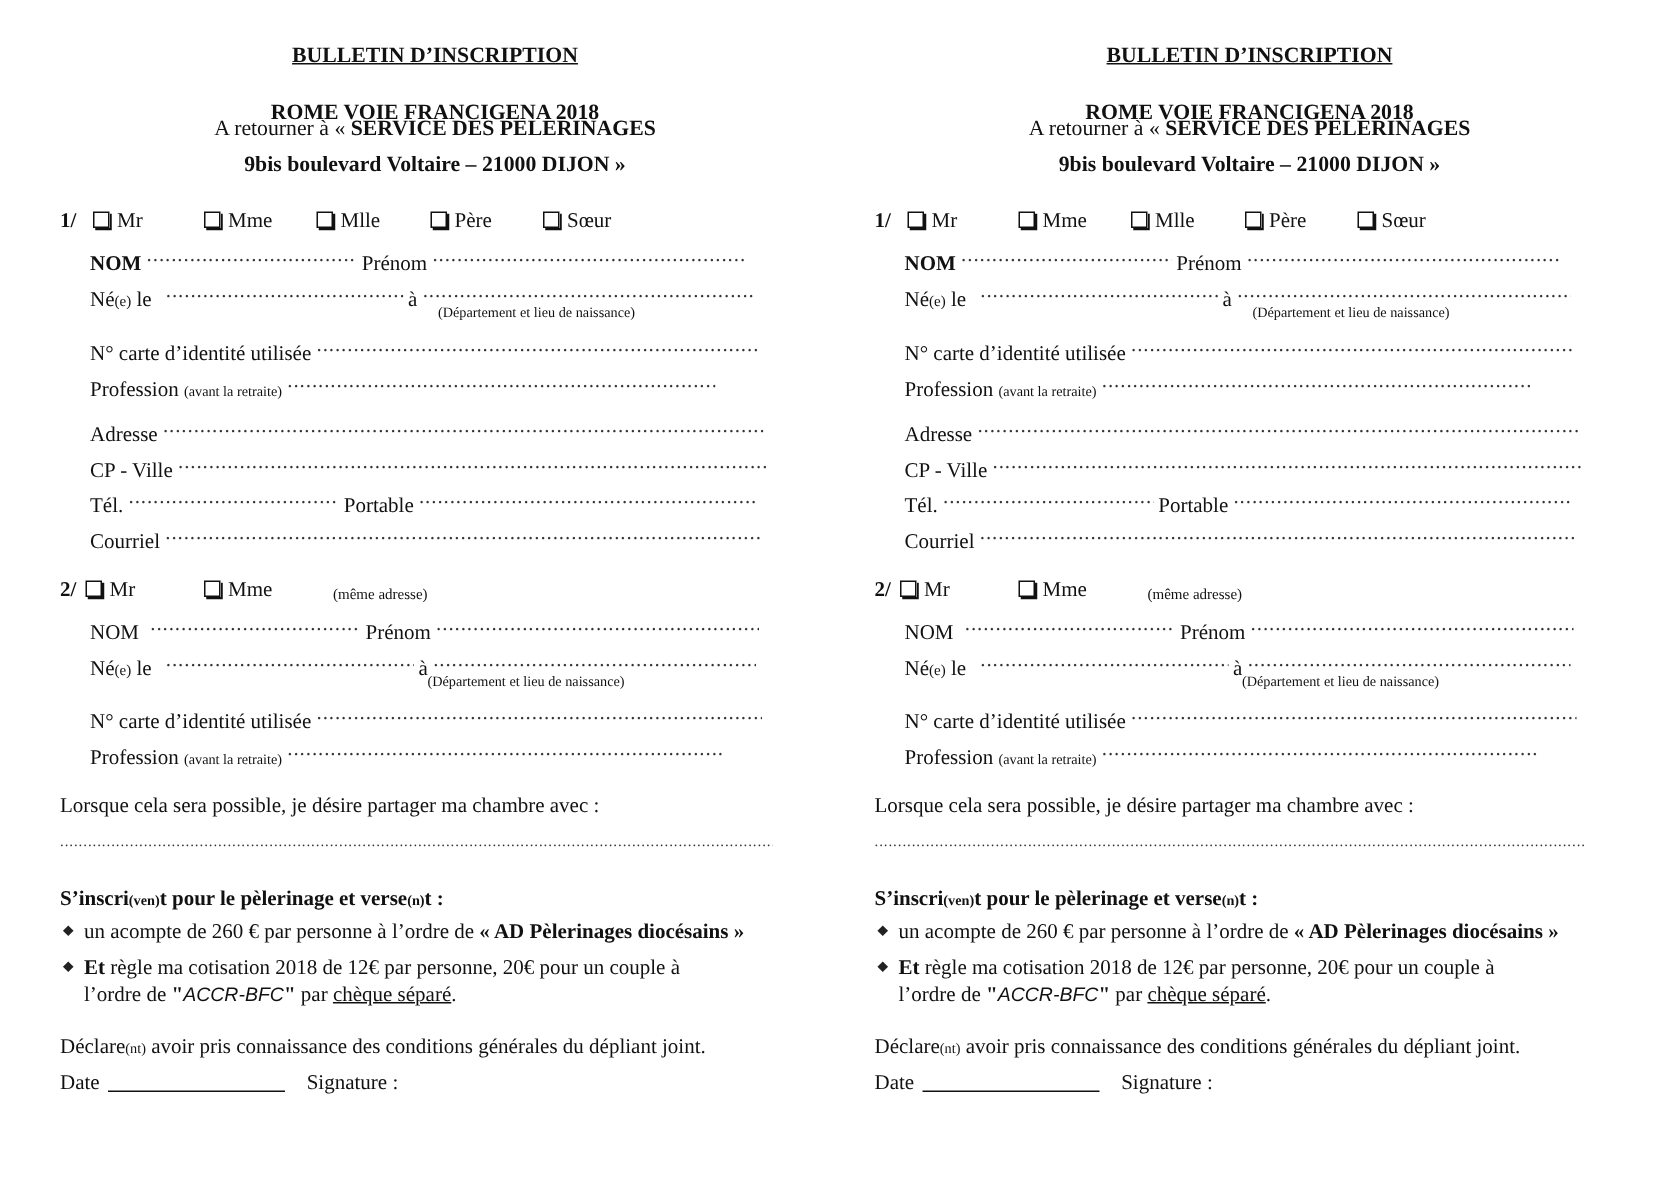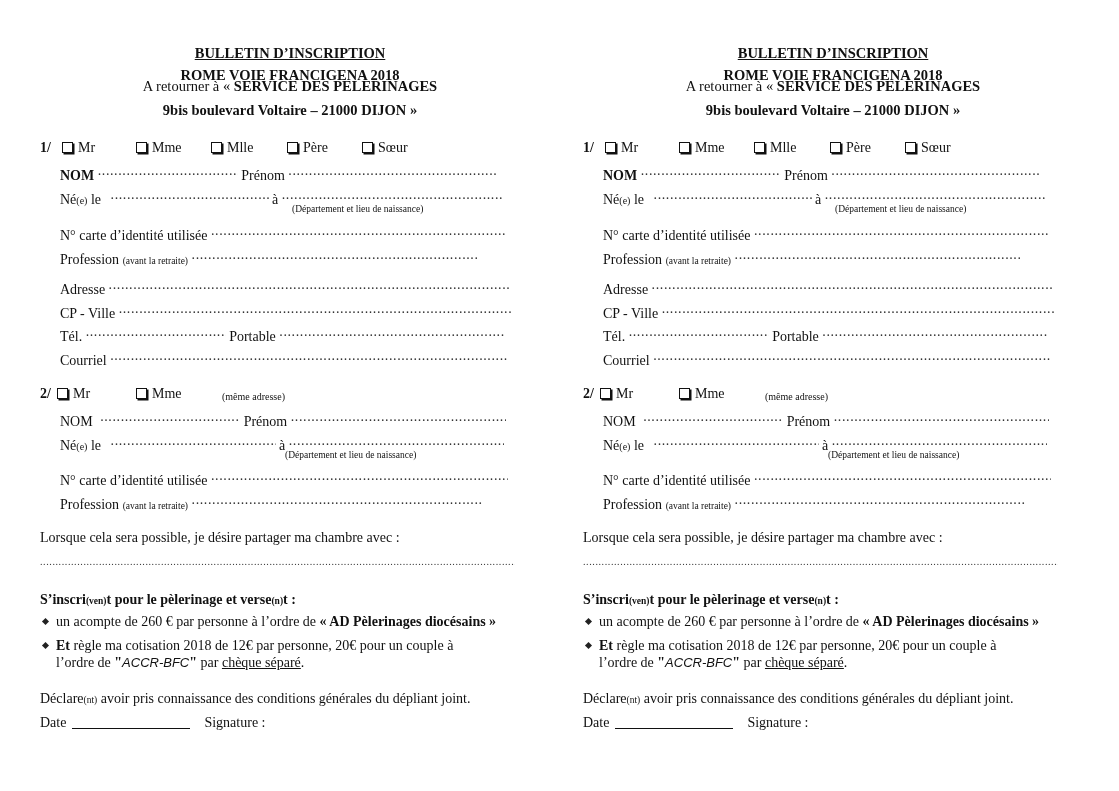--- a/index.html
+++ b/index.html
@@ -6,21 +6,21 @@
   body {
     width: 1119px; height: 791px; background: #ffffff; overflow: hidden;
     font-family: "Liberation Serif", "DejaVu Serif", serif;
     color: #111; position: relative;
   }
   .page { position: absolute; top: 0; width: 545px; height: 791px; }
   .page.left { left: 0; }
   .page.right { left: 543px; }
   .abs { position: absolute; white-space: nowrap; }
   .hdr { position: absolute; left: 0; width: 500px; text-align: center; font-size: 14.5px; line-height: 18px; }
-  .hdr.t1 { top: 44px; font-weight: bold; text-decoration: underline; font-family: Liberation Serif, serif; }
+  .hdr.t1 { top: 28px; font-weight: bold; text-decoration: underline; font-family: Liberation Serif, serif; }
   .hdr.t2 { top: 66px; font-weight: bold; }
   .hdr.t3 { top: 77px; }
   .hdr.t4 { top: 101px; font-weight: bold; }
   .row { font-size: 14px; line-height: 18px; }
   .small { font-size: 10px; }
   .tiny { font-size: 9.5px; }
   .dots { display: inline-block; overflow: hidden; vertical-align: baseline; letter-spacing: 0.6px; color: #333; }
   .cb { display: inline-block; width: 9px; height: 9px; border: 1.6px solid #111; box-shadow: 1.5px 1.5px 0 #111; margin-right: 5px; vertical-align: -1px; }
   .bold { font-weight: bold; }
   .ital { }

